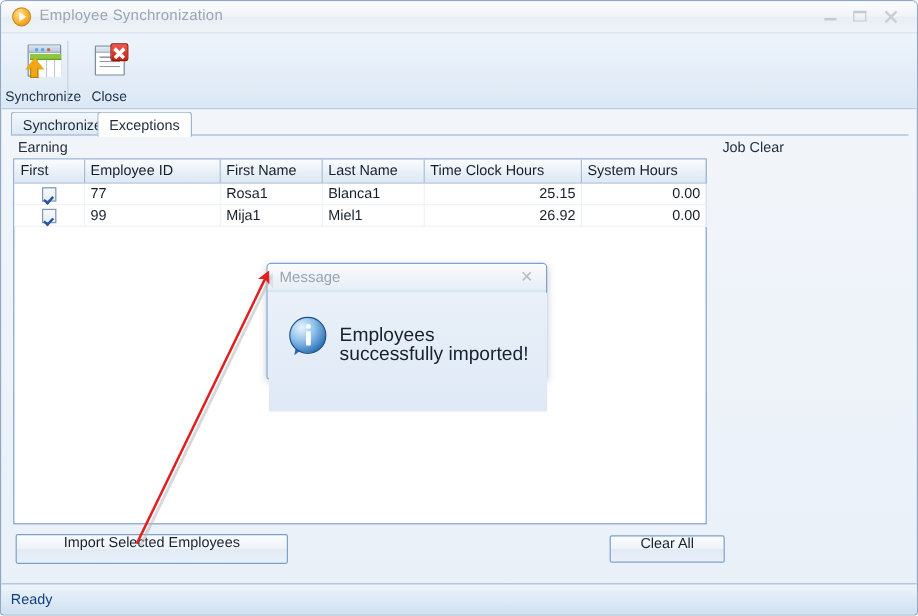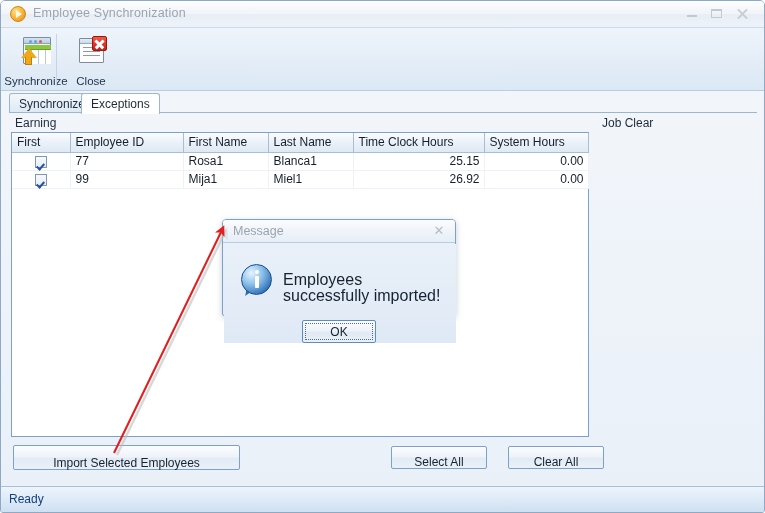--- a/index.html
+++ b/index.html
@@ -319,21 +319,21 @@
   .btn {
     position: absolute;
     background: linear-gradient(to bottom,#fbfcfe 0%,#eef3f9 48%,#e2ebf5 52%,#e9f0f8 100%);
     border: 1px solid #7ba1cc;
     border-radius: 2px;
     font-size: 12px;
     color: #16222f;
     text-align: center;
     line-height: 1;
     cursor: default;
-    display: flex; align-items: flex-end; justify-content: center;
+    display: flex; align-items: flex-start; justify-content: center;
   }
   #btn-import { left: 12px;  top: 444px; width: 227px; height: 25px; }
   #btn-selectall { left: 390px; top: 445px; width: 96px; height: 23px; }
   #btn-clearall  { left: 492px; top: 445px; width: 96px; height: 23px; margin-left: 15px; }
 
   
   #statusbar {
     position: absolute; left: 0; bottom: 0;
     width: 763px; height: 26px;
     background: linear-gradient(to bottom,#eef4fb 0%,#dbe8f6 60%,#cfe0f2 100%);
@@ -542,23 +542,20 @@
           <td class="num">0.00</td>
         </tr>
       </tbody>
     </table>
   </div>
 
 
   <div class="btn" id="btn-import">
     <span>Import Selected Employees</span>
   </div>
-  <div class="btn" id="btn-selectall">
-    <span>Select All</span>
-  </div>
   <div class="btn" id="btn-clearall">
     <span>Clear All</span>
   </div>
 
   <div id="statusbar">
     <div id="status-text">Ready</div>
   </div>
 
   <div id="dialog">
     <div id="dialog-titlebar">
@@ -566,23 +563,20 @@
       <div id="dialog-close">✕</div>
     </div>
     <div id="dialog-body">
       <div id="info-icon">
         <div class="tail"></div>
         <div class="bubble"></div>
         <div class="dot"></div>
         <div class="stem"></div>
       </div>
       <div id="dialog-message">Employees successfully imported!</div>
-      <div id="dialog-ok">
-        <span>OK</span>
-      </div>
     </div>
   </div>
 
   <svg id="annot" viewBox="0 0 765 513">
     <defs>
       <marker id="arrowhead" markerWidth="5" markerHeight="5" refX="3.6" refY="2.5" orient="auto">
         <path d="M0,0 L5,2.5 L0,5 L1.2,2.5 Z" fill="#e02020"></path>
       </marker>
       <marker id="arrowheadshadow" markerWidth="5" markerHeight="5" refX="3.6" refY="2.5" orient="auto">
         <path d="M0,0 L5,2.5 L0,5 L1.2,2.5 Z" fill="#b9b9b9" opacity="0.55"></path>

